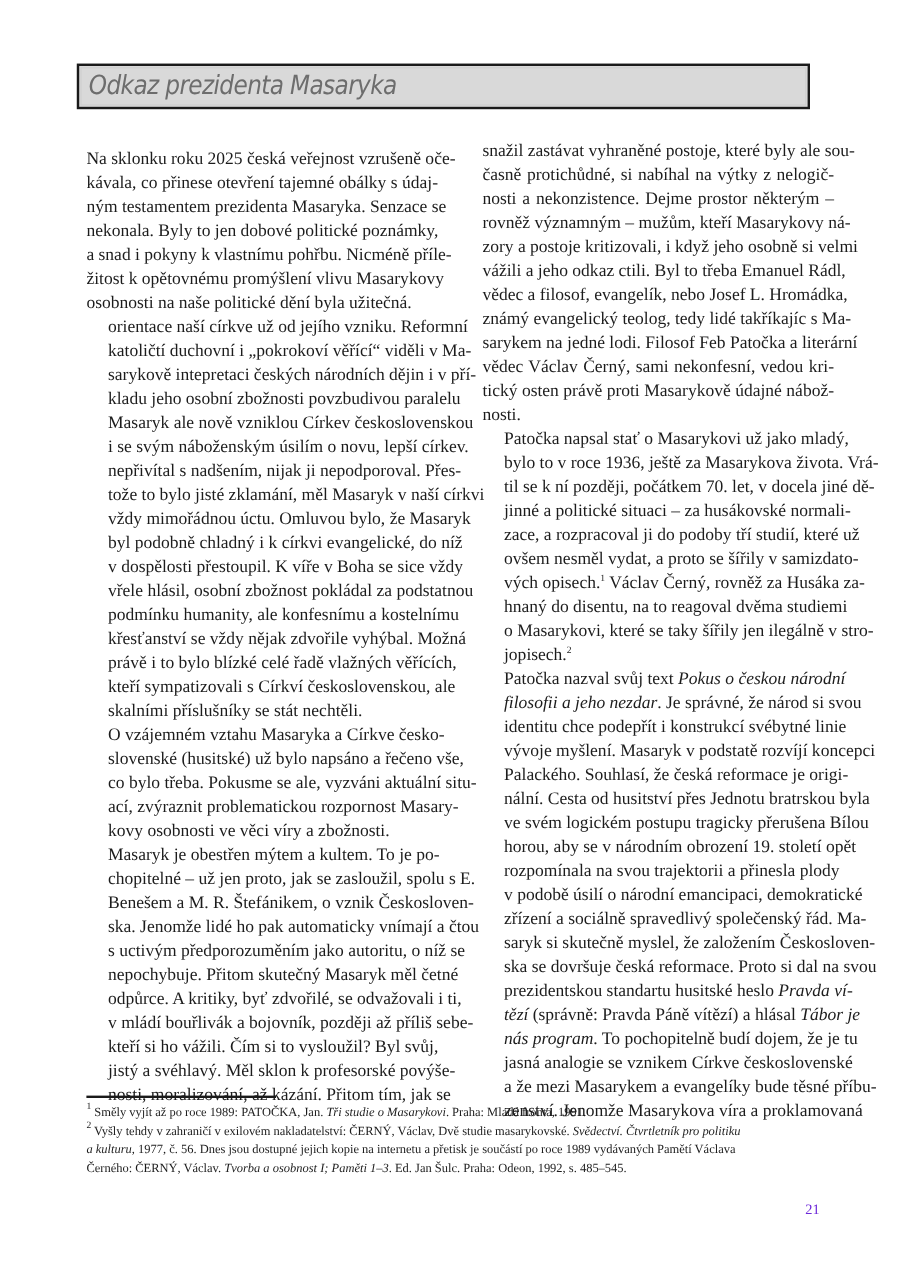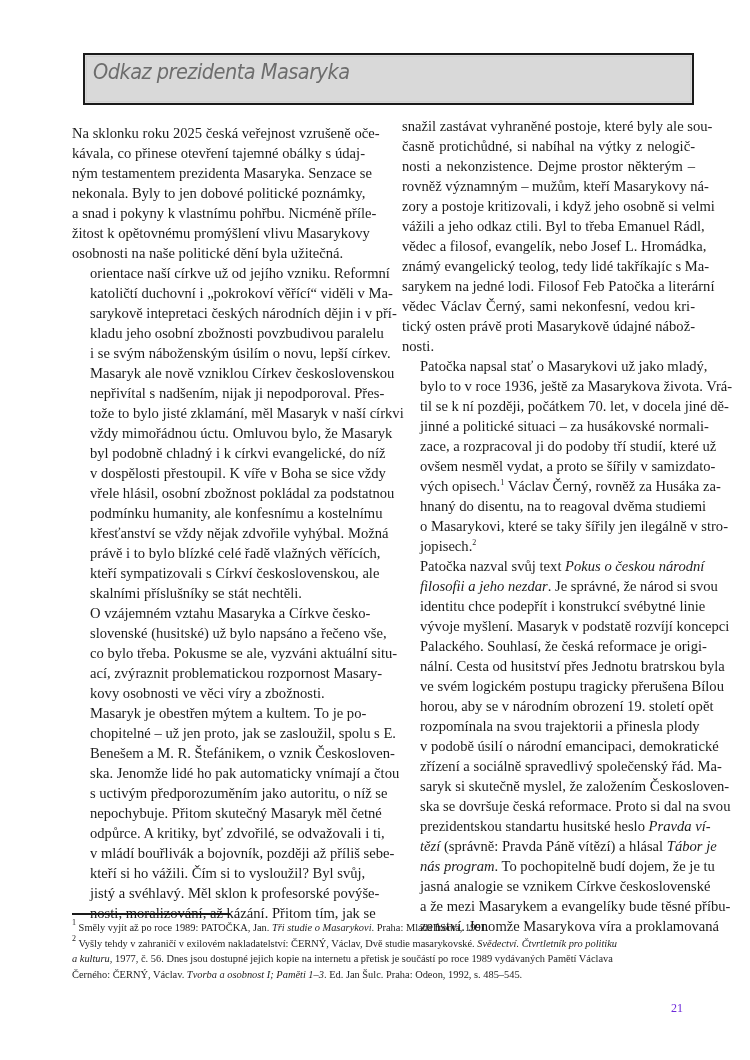--- a/index.html
+++ b/index.html
@@ -1,18 +1,18 @@
 <!DOCTYPE html>
 <html><head>
 <meta charset="utf-8">
 <style>
   html, body { margin: 0; padding: 0; background: #ffffff; }
   body { width: 750px; height: 1060px; position: relative; overflow: hidden; }
   .header-box {
-    position: absolute; left: 83px; top: 53px; width: 611px; height: 52px;
+    position: absolute; left: 64px; top: 53px; width: 611px; height: 38px;
     background: #d9d9d9; border: 2px solid #1a1a1a; box-sizing: border-box;
     outline: 1px solid #cfcfcf; outline-offset: -4px;
   }
   .header-title {
     position: absolute; left: 8px; top: 4px;
     font-family: "DejaVu Sans", sans-serif; font-style: italic; font-weight: 300;
     font-size: 22px; color: #6d6d6d; letter-spacing: -0.6px;
     transform: scaleX(0.88); transform-origin: left center; white-space: nowrap;
   }
   .col {
@@ -54,22 +54,22 @@
       <span class="ln">nekonala. Byly to jen dobové politické poznámky,</span>
       <span class="ln">a snad i pokyny k vlastnímu pohřbu. Nicméně příle-</span>
       <span class="ln">žitost k opětovnému promýšlení vlivu Masarykovy</span>
       <span class="ln last">osobnosti na naše politické dění byla užitečná.</span>
     </p>
   <p id="lp1">
       <span class="ln">orientace naší církve už od jejího vzniku. Reformní</span>
       <span class="ln">katoličtí duchovní i „pokrokoví věřící“ viděli v Ma-</span>
       <span class="ln">sarykově intepretaci českých národních dějin i v pří-</span>
       <span class="ln">kladu jeho osobní zbožnosti povzbudivou paralelu</span>
+      <span class="ln">Masaryk ale nově vzniklou Církev československou</span>
       <span class="ln">i se svým náboženským úsilím o novu, lepší církev.</span>
-      <span class="ln">Masaryk ale nově vzniklou Církev československou</span>
       <span class="ln">nepřivítal s nadšením, nijak ji nepodporoval. Přes-</span>
       <span class="ln">tože to bylo jisté zklamání, měl Masaryk v naší církvi</span>
       <span class="ln">vždy mimořádnou úctu. Omluvou bylo, že Masaryk</span>
       <span class="ln">byl podobně chladný i k církvi evangelické, do níž</span>
       <span class="ln">v dospělosti přestoupil. K víře v Boha se sice vždy</span>
       <span class="ln">vřele hlásil, osobní zbožnost pokládal za podstatnou</span>
       <span class="ln">podmínku humanity, ale konfesnímu a kostelnímu</span>
       <span class="ln">křesťanství se vždy nějak zdvořile vyhýbal. Možná</span>
       <span class="ln">právě i to bylo blízké celé řadě vlažných věřících,</span>
       <span class="ln">kteří sympatizovali s Církví československou, ale</span>

